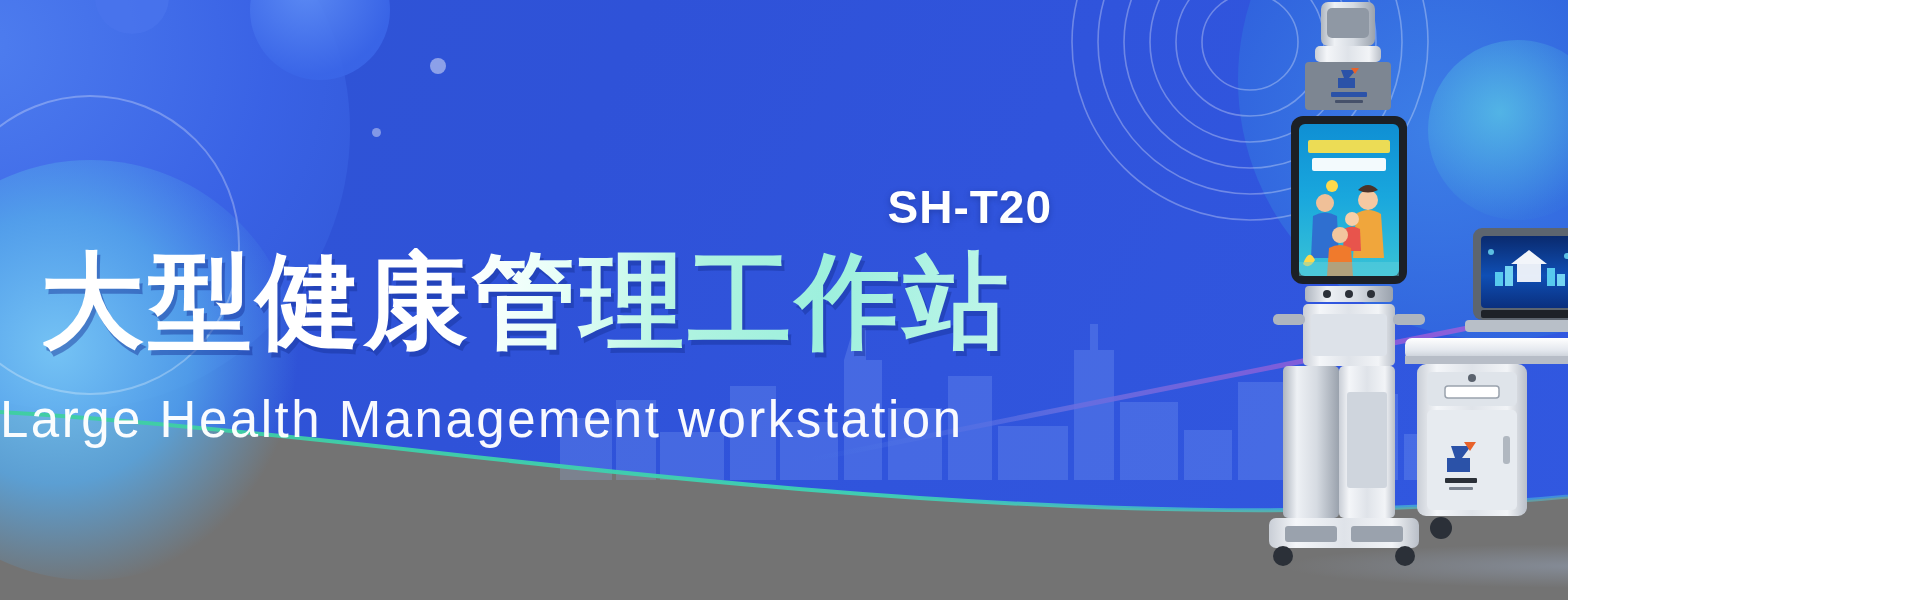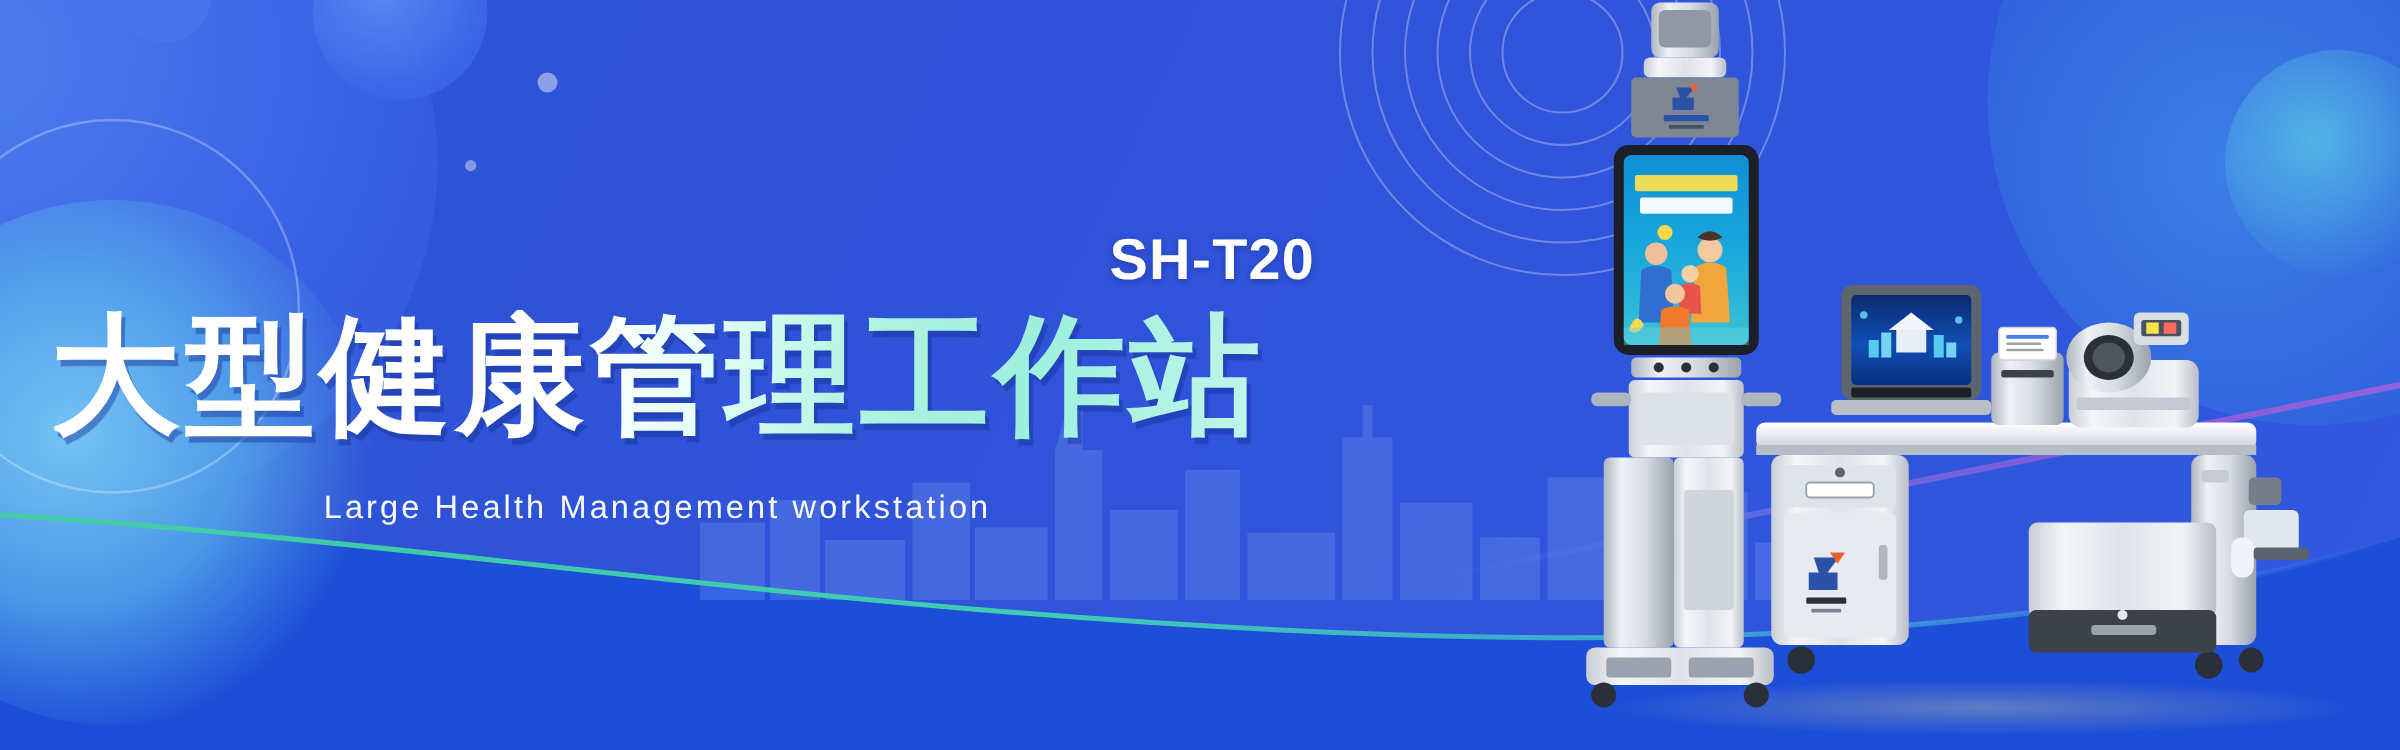--- a/index.html
+++ b/index.html
@@ -2,23 +2,23 @@
 <html><head>
 <meta charset="utf-8">
 <title>SH-T20 Banner</title>
 <style>
   * { margin:0; padding:0; box-sizing:border-box; }
   html,body { background:#ffffff; }
   body { font-family:"Liberation Sans","DejaVu Sans",sans-serif; }
 
   .banner{
     position:relative;
-    width:1920px; height:600px;
+    width:1568px; height:600px;
     overflow:hidden;
-    background:#1d4ed8;
+    background:#737373;
   }
 
   
   .blue-field{
     position:absolute; inset:0;
     background:linear-gradient(115deg,#2f55d4 0%,#2f52d8 35%,#3054dc 60%,#3158e0 100%);
     clip-path: path("M0,0 L1920,0 L1920,430 C1500,560 900,505 430,452 C250,432 110,418 0,412 Z");
   }
   
   .swoosh-line{
@@ -100,22 +100,22 @@
     text-align:center;
     font-size:104px; font-weight:bold;
     letter-spacing:4px; line-height:1.02;
     background:linear-gradient(100deg,#ffffff 0%,#ffffff 44%,#e6fff7 53%,#aef3e0 66%,#9df0dd 78%,#c9f7ec 100%);
     -webkit-background-clip:text; background-clip:text;
     -webkit-text-fill-color:transparent; color:transparent;
     filter:drop-shadow(3px 5px 0 rgba(22,48,150,.45));
   }
   .title-en{
     position:absolute; left:0; right:238px; top:390px;
-    text-align:center;
-    font-size:26px; font-weight:400;
+    text-align:left;
+    font-size:51px; font-weight:400;
     letter-spacing:2.5px;
     color:rgba(255,255,255,.97);
   }
 
   
   .device{ position:absolute; left:1255px; top:0; width:665px; height:600px; }
   .device svg{ display:block; }
 </style>
 </head>
 <body>

